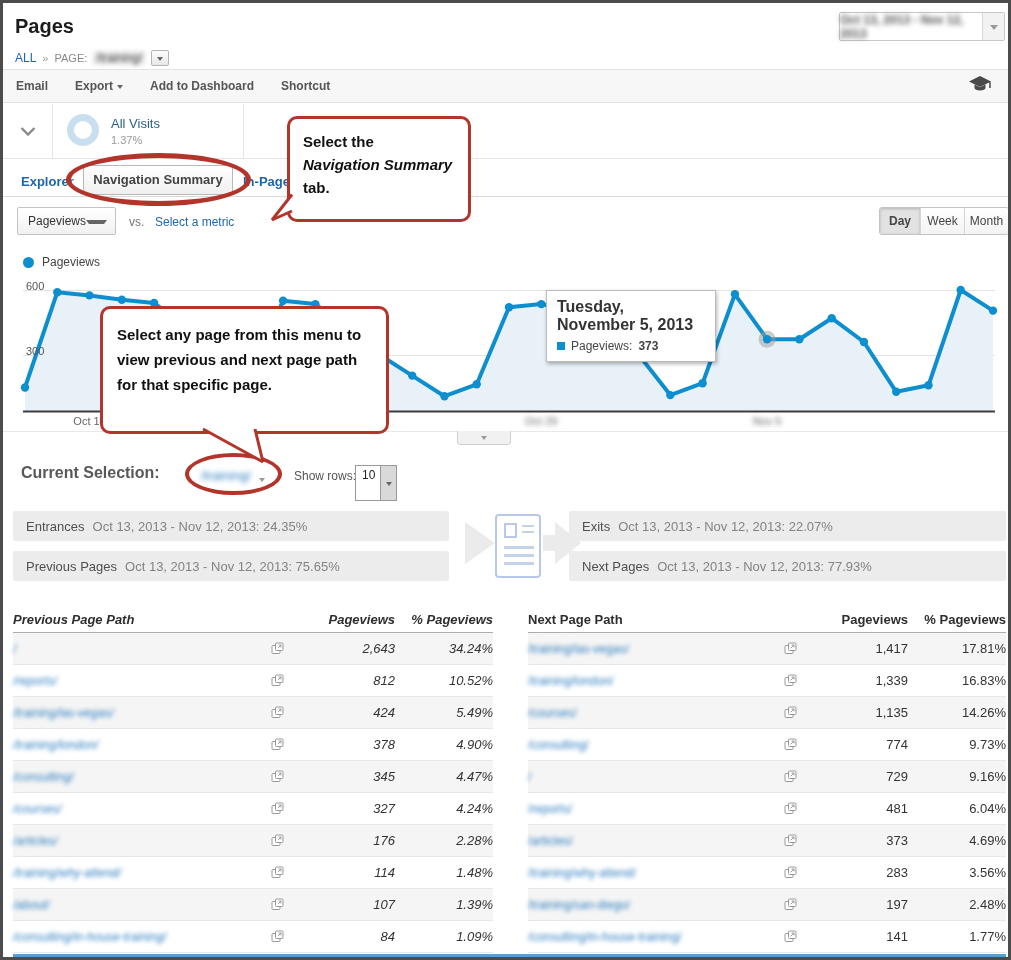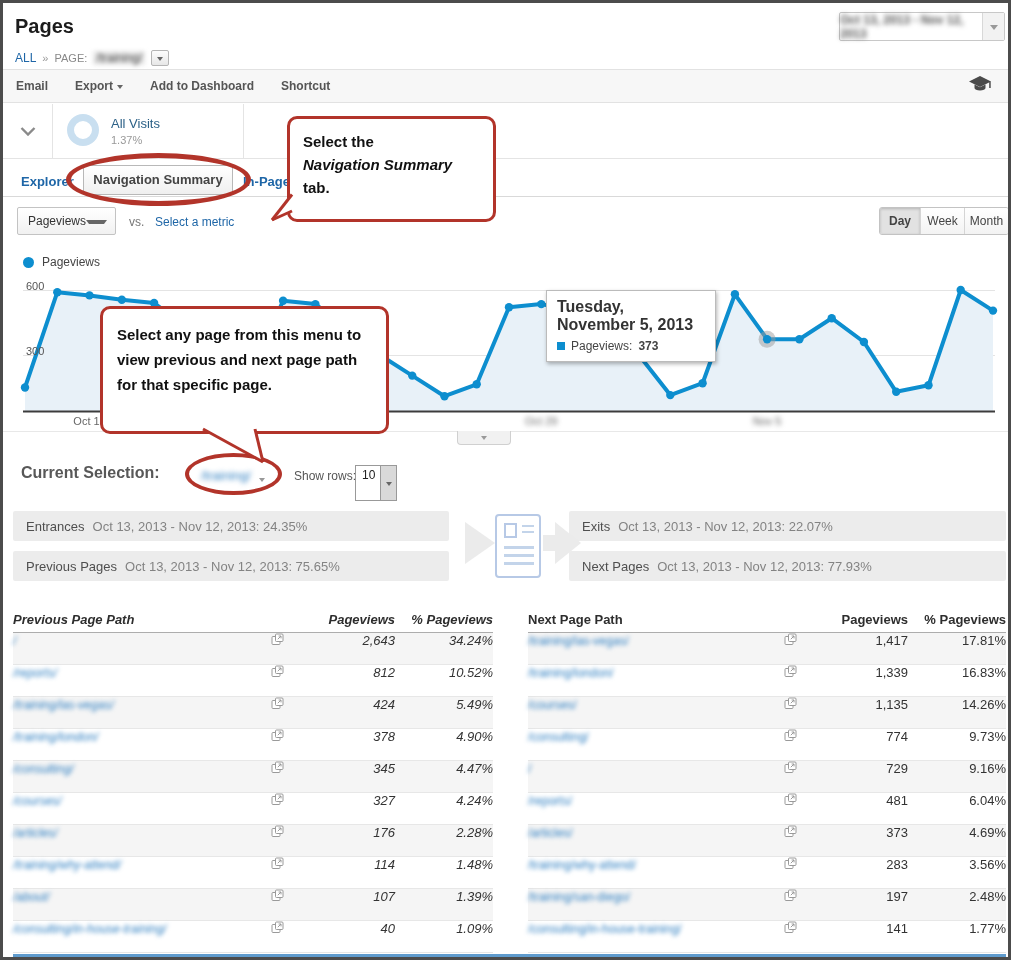--- a/index.html
+++ b/index.html
@@ -43,21 +43,21 @@
   .tab-border{left:0;top:193px;width:100%;height:1px;background:#d9d9d9;}
   .tab-explorer{left:18px;top:171px;font-size:13px;font-weight:bold;color:#1e66a7;cursor:pointer;}
   .tab-navsum{left:80px;top:162px;width:150px;height:30px;line-height:28px;text-align:center;border:1px solid #b8b8b8;border-radius:3px;background:linear-gradient(#ffffff,#efefef);font-size:13px;font-weight:bold;color:#444;cursor:pointer;z-index:5;}
   .tab-inpage{left:240px;top:171px;font-size:13px;font-weight:bold;color:#1e66a7;cursor:pointer;}
 
   
   .red-oval{border:5px solid #b2342a;border-radius:50%;z-index:28;pointer-events:none;}
   .oval-tab{left:63px;top:150px;width:185px;height:53px;}
   .oval-sel{left:182px;top:450px;width:97px;height:42px;border-width:4px;}
   .callout{position:absolute;background:#fff;border:3px solid #b2342a;border-radius:10px;z-index:30;font-size:15px;font-weight:bold;color:#111;line-height:23px;}
-  .callout-tab{left:284px;top:113px;width:209px;height:106px;padding:11px 13px;}
+  .callout-tab{left:284px;top:113px;width:184px;height:106px;padding:11px 13px;}
   .callout-menu{left:97px;top:303px;width:289px;height:128px;padding:13px 14px;line-height:25px;}
   .callout svg{overflow:visible;}
 
   
   .metric-select{left:14px;top:204px;width:99px;height:28px;border:1px solid #c3c3c3;border-radius:2px;background:linear-gradient(#fff,#f1f1f1);display:flex;align-items:center;padding:0 8px 0 10px;cursor:pointer;}
   .metric-select span{flex:1;font-size:12px;color:#333;}
   .vs-label{left:126px;top:212px;font-size:12px;color:#777;}
   .select-metric{left:152px;top:212px;font-size:12px;color:#1e66a7;cursor:pointer;}
   .gran{left:876px;top:204px;height:28px;display:flex;border:1px solid #c3c3c3;border-radius:3px;overflow:hidden;background:#fff;}
   .gran-btn{padding:0;width:44px;text-align:center;line-height:26px;font-size:12px;color:#444;border-left:1px solid #d5d5d5;cursor:pointer;background:linear-gradient(#fff,#f3f3f3);}
@@ -102,21 +102,21 @@
 
   
   .dtable{position:absolute;top:604px;}
   .dt-prev{left:10px;width:480px;font-style:italic;}
   .dt-next{left:525px;width:478px;}
   .thead{display:flex;height:26px;align-items:center;border-bottom:1px solid #adadad;font-weight:bold;font-size:13px;color:#2e2e2e;}
   .col-path{flex:1;}
   .col-icon{width:45px;display:flex;justify-content:center;}
   .col-pv{width:95px;text-align:right;}
   .col-pct{width:98px;text-align:right;}
-  .trow{display:flex;height:32px;border-bottom:1px solid #e7e7e7;font-size:13px;color:#333;}
+  .trow{display:flex;height:32px;align-items:center;border-bottom:1px solid #e7e7e7;font-size:13px;color:#333;}
   .tbody .trow:nth-child(odd){background:#f5f5f5;}
   .plink{font-size:12px;color:#2f7fc1;cursor:pointer;}
   .footer-line{left:10px;top:951px;width:993px;height:3px;background:#5f9bcd;}
 </style>
 </head>
 <body>
 
 <div id="canvas">
 
   <div class="abs page-title">Pages</div>
@@ -435,21 +435,21 @@
 
   <div class="trow">
     <span class="col-path"><a class="plink blur-sm">/consulting/in-house-training/</a></span>
     <span class="col-icon">
       <svg width="13" height="13" viewBox="0 0 13 13">
               <rect x="1" y="3.5" width="8" height="8" rx="1" fill="#fff" stroke="#9a9a9a"></rect>
               <rect x="4.5" y="1" width="7.5" height="7.5" rx="1" fill="#fff" stroke="#9a9a9a"></rect>
               <path d="M6.8,6.2 L10,3 M10,3 h-2.4 M10,3 v2.4" stroke="#9a9a9a" fill="none"></path>
             </svg>
     </span>
-    <span class="col-pv tpv">40</span>
+    <span class="col-pv tpv">84</span>
     <span class="col-pct tpct">1.09%</span>
   </div>
 </div>
   </div>
   <div class="dtable dt-next" id="table-next">
     <div class="thead">
       <span class="col-path">Next Page Path</span>
       <span class="col-icon"></span>
       <span class="col-pv">Pageviews</span>
       <span class="col-pct">% Pageviews</span>

